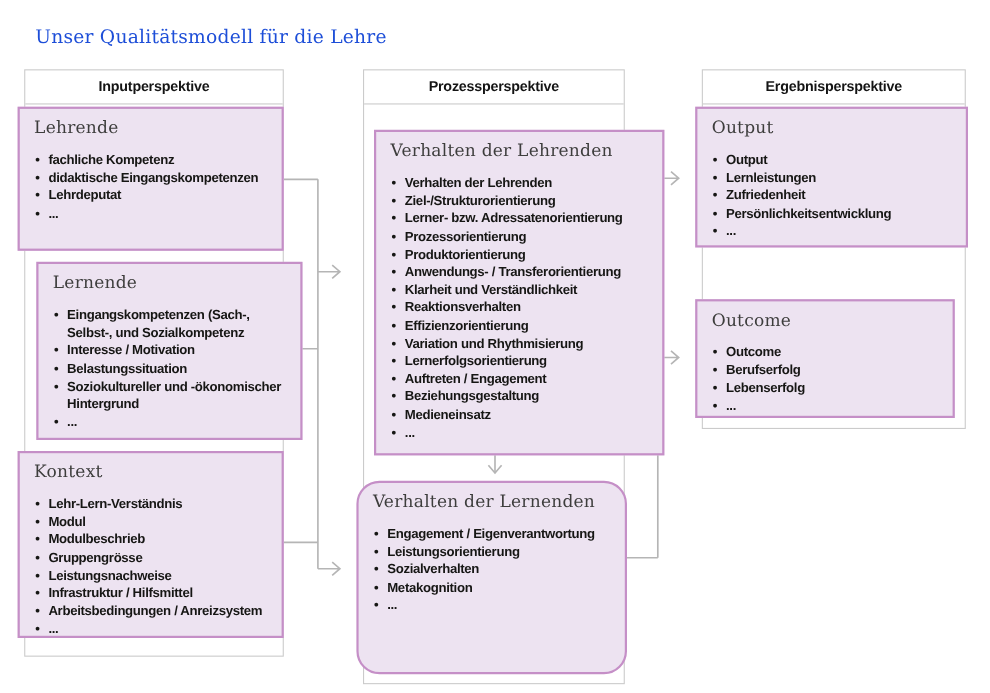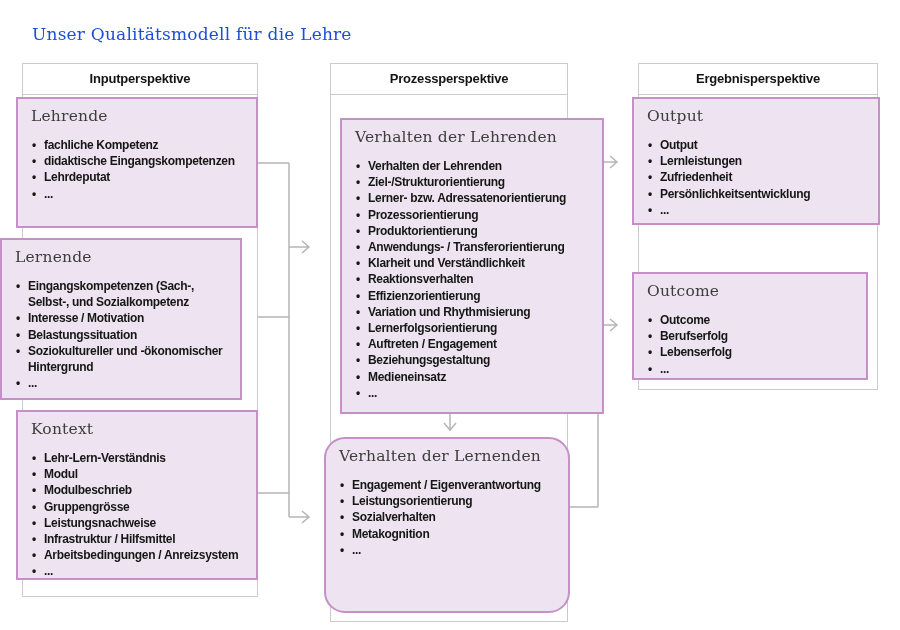--- a/index.html
+++ b/index.html
@@ -34,21 +34,21 @@
     font-size:15.5px; color:#3d3d3c; letter-spacing:0.2px;
   }
   .pbox ul { margin:0; padding:0; list-style:none; }
   .pbox li {
     position:relative; padding-left:13px; font-size:12px; font-weight:bold;
     color:#161614; line-height:16.2px; letter-spacing:-0.3px;
   }
   .pbox li::before { content:"\2022"; position:absolute; left:1px; }
 
   #box-lehrende    { left:16px;  top:97px;  width:242px; height:131px; }
-  #box-lernende    { left:0;  top:238px; width:242px; height:162px; }
+  #box-lernende    { left:33px;  top:238px; width:242px; height:162px; }
   #box-kontext     { left:16px;  top:410px; width:242px; height:170px; }
   #box-vdlehrenden { left:340px; top:97px;  width:264px; height:296px;margin-top:21px; }
   #box-vdlernenden { left:324px; top:437px; width:246px; height:176px;border-radius:21px; }
   #box-output      { left:632px; top:97px;  width:248px; height:128px; }
   #box-outcome     { left:632px; top:272px; width:236px; height:108px; }
 
   .connectors {
     position:absolute; left:0; top:0; width:900px; height:630px;
     z-index:1; pointer-events:none;
   }

